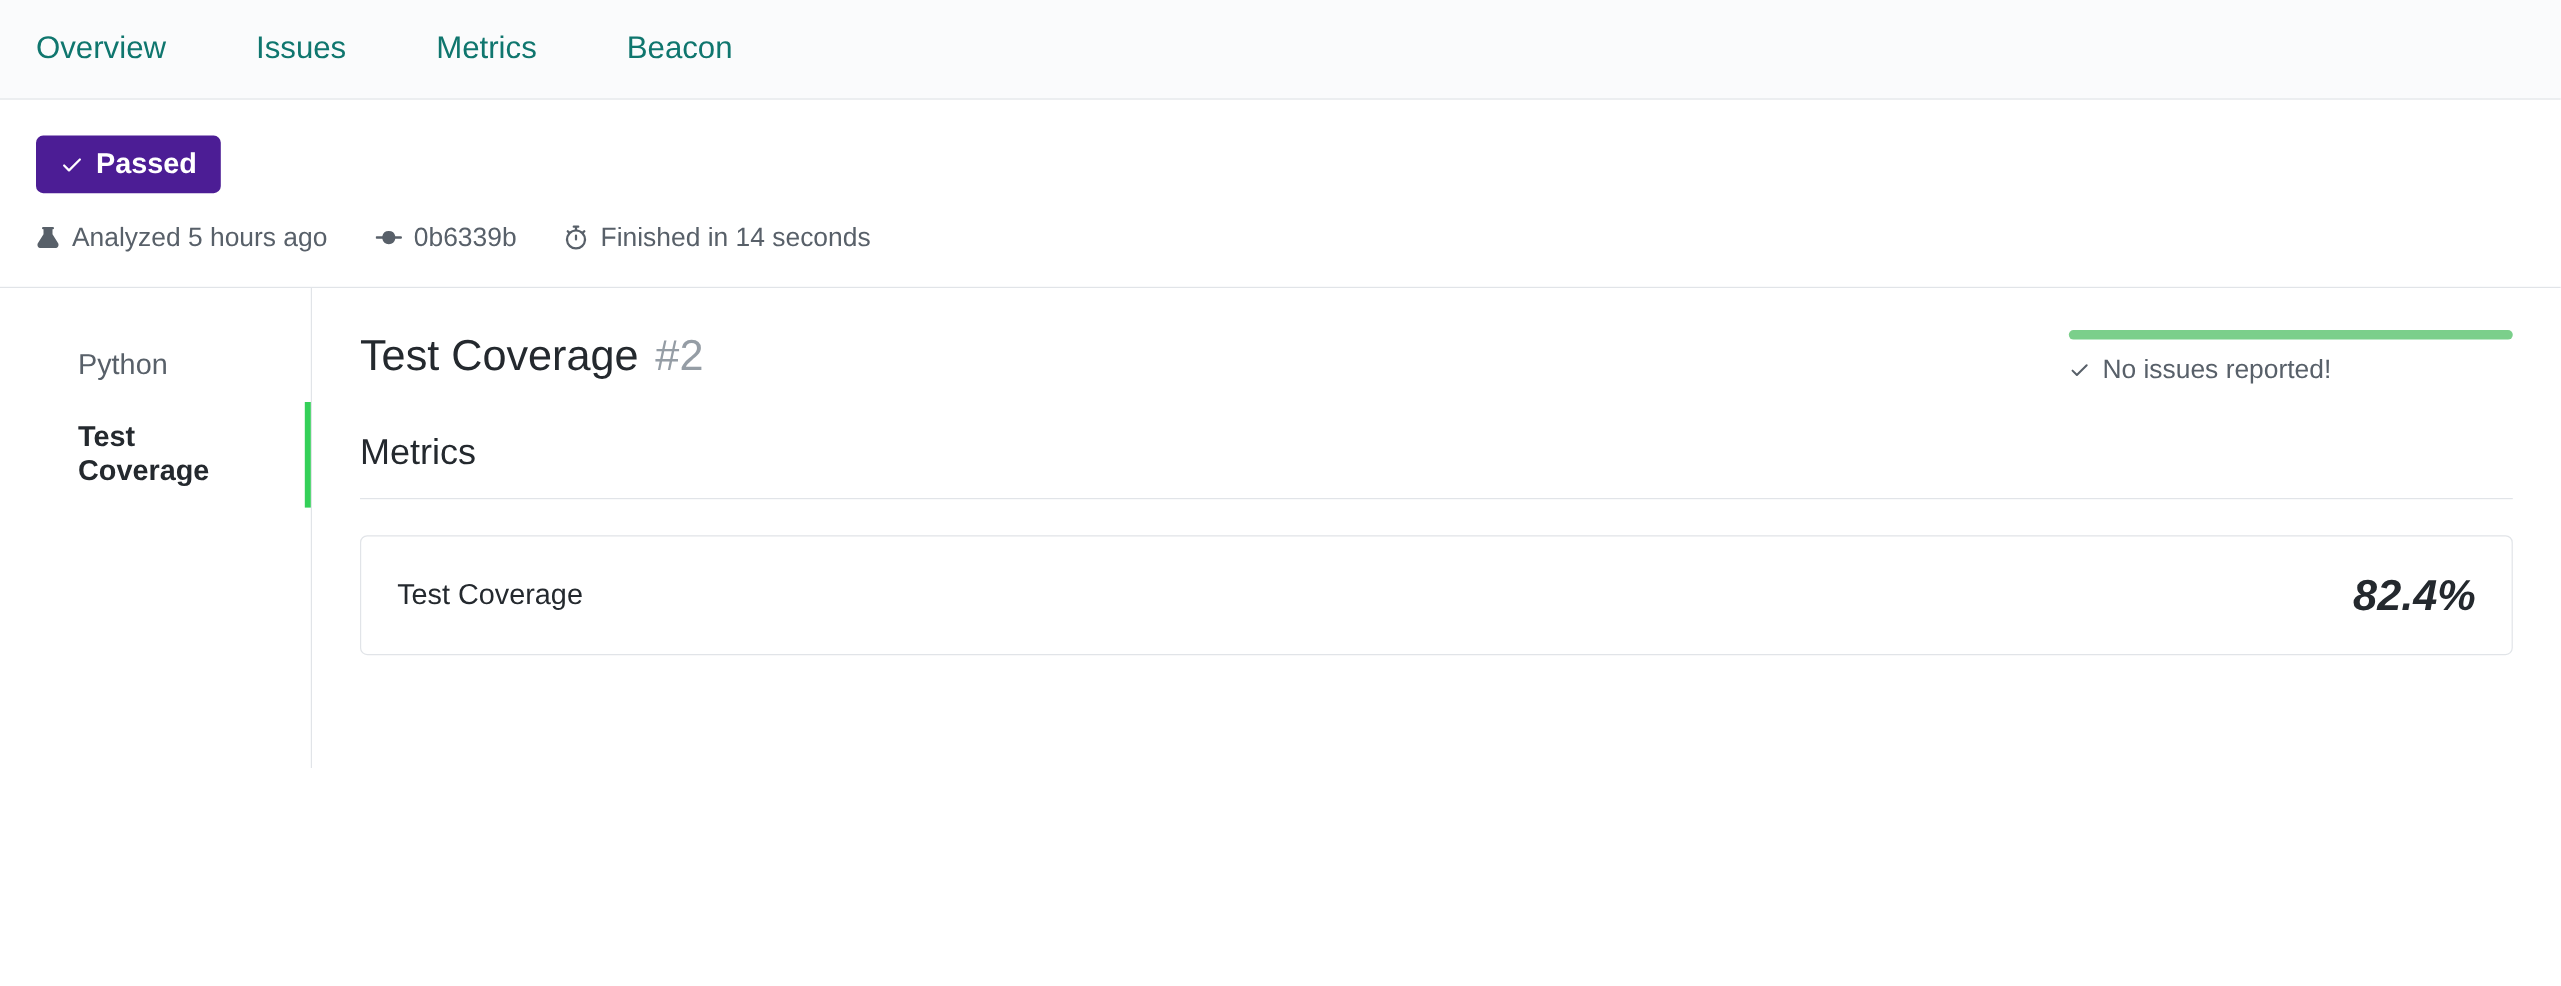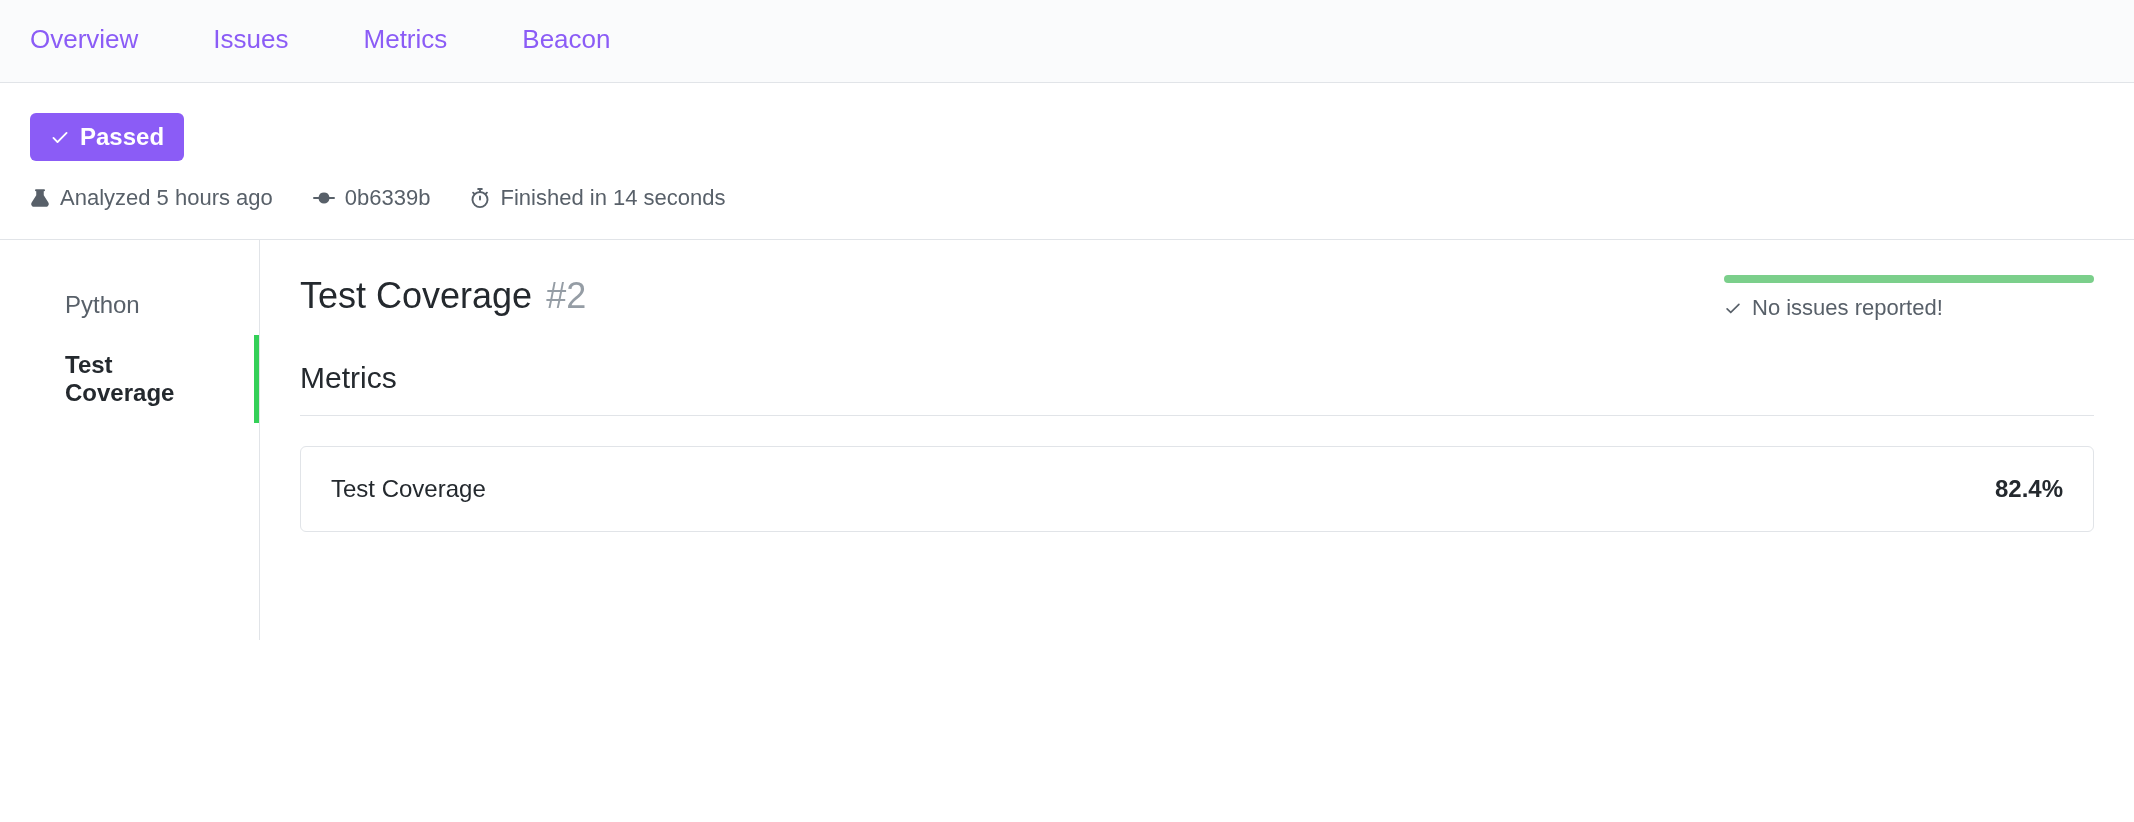--- a/index.html
+++ b/index.html
@@ -16,21 +16,21 @@
     .top-nav {
       background: #fafbfc;
       border-bottom: 1px solid #e1e4e8;
       padding: 0 30px;
       display: flex;
       gap: 75px;
     }
     .top-nav-item {
       padding: 24px 0;
       font-size: 26px;
-      color: #8b5cf6;
+      color: #0f766e;
       cursor: pointer;
       border-bottom: 3px solid transparent;
     }
     .top-nav-item.active {
       color: #24292e;
       font-weight: 600;
       border-bottom: 3px solid #34d058;
     }
     .header-section {
       padding: 30px 30px 28px 30px;
@@ -52,21 +52,21 @@
       font-weight: 400;
       color: #6a737d;
       margin-left: 2px;
     }
     .title-hash {
       font-size: 48px;
       font-weight: 400;
       color: #6a737d;
     }
     .badge-passed {
-      background: #8b5cf6;
+      background: #4c1d95;
       color: #ffffff;
       border-radius: 6px;
       padding: 10px 20px;
       display: inline-flex;
       align-items: center;
       gap: 10px;
       font-size: 24px;
       font-weight: 600;
     }
     .meta-row {
@@ -162,23 +162,24 @@
       padding: 28px 30px;
       display: flex;
       justify-content: space-between;
       align-items: center;
     }
     .metric-label {
       font-size: 24px;
       color: #24292e;
     }
     .metric-value {
-      font-size: 24px;
+      font-size: 36px;
       font-weight: 700;
       color: #24292e;
+      font-style: italic;
     }
     svg {
       flex-shrink: 0;
     }
   </style>
 </head>
 <body>
 
 <nav class="top-nav">
   <div class="top-nav-item">Overview</div>

